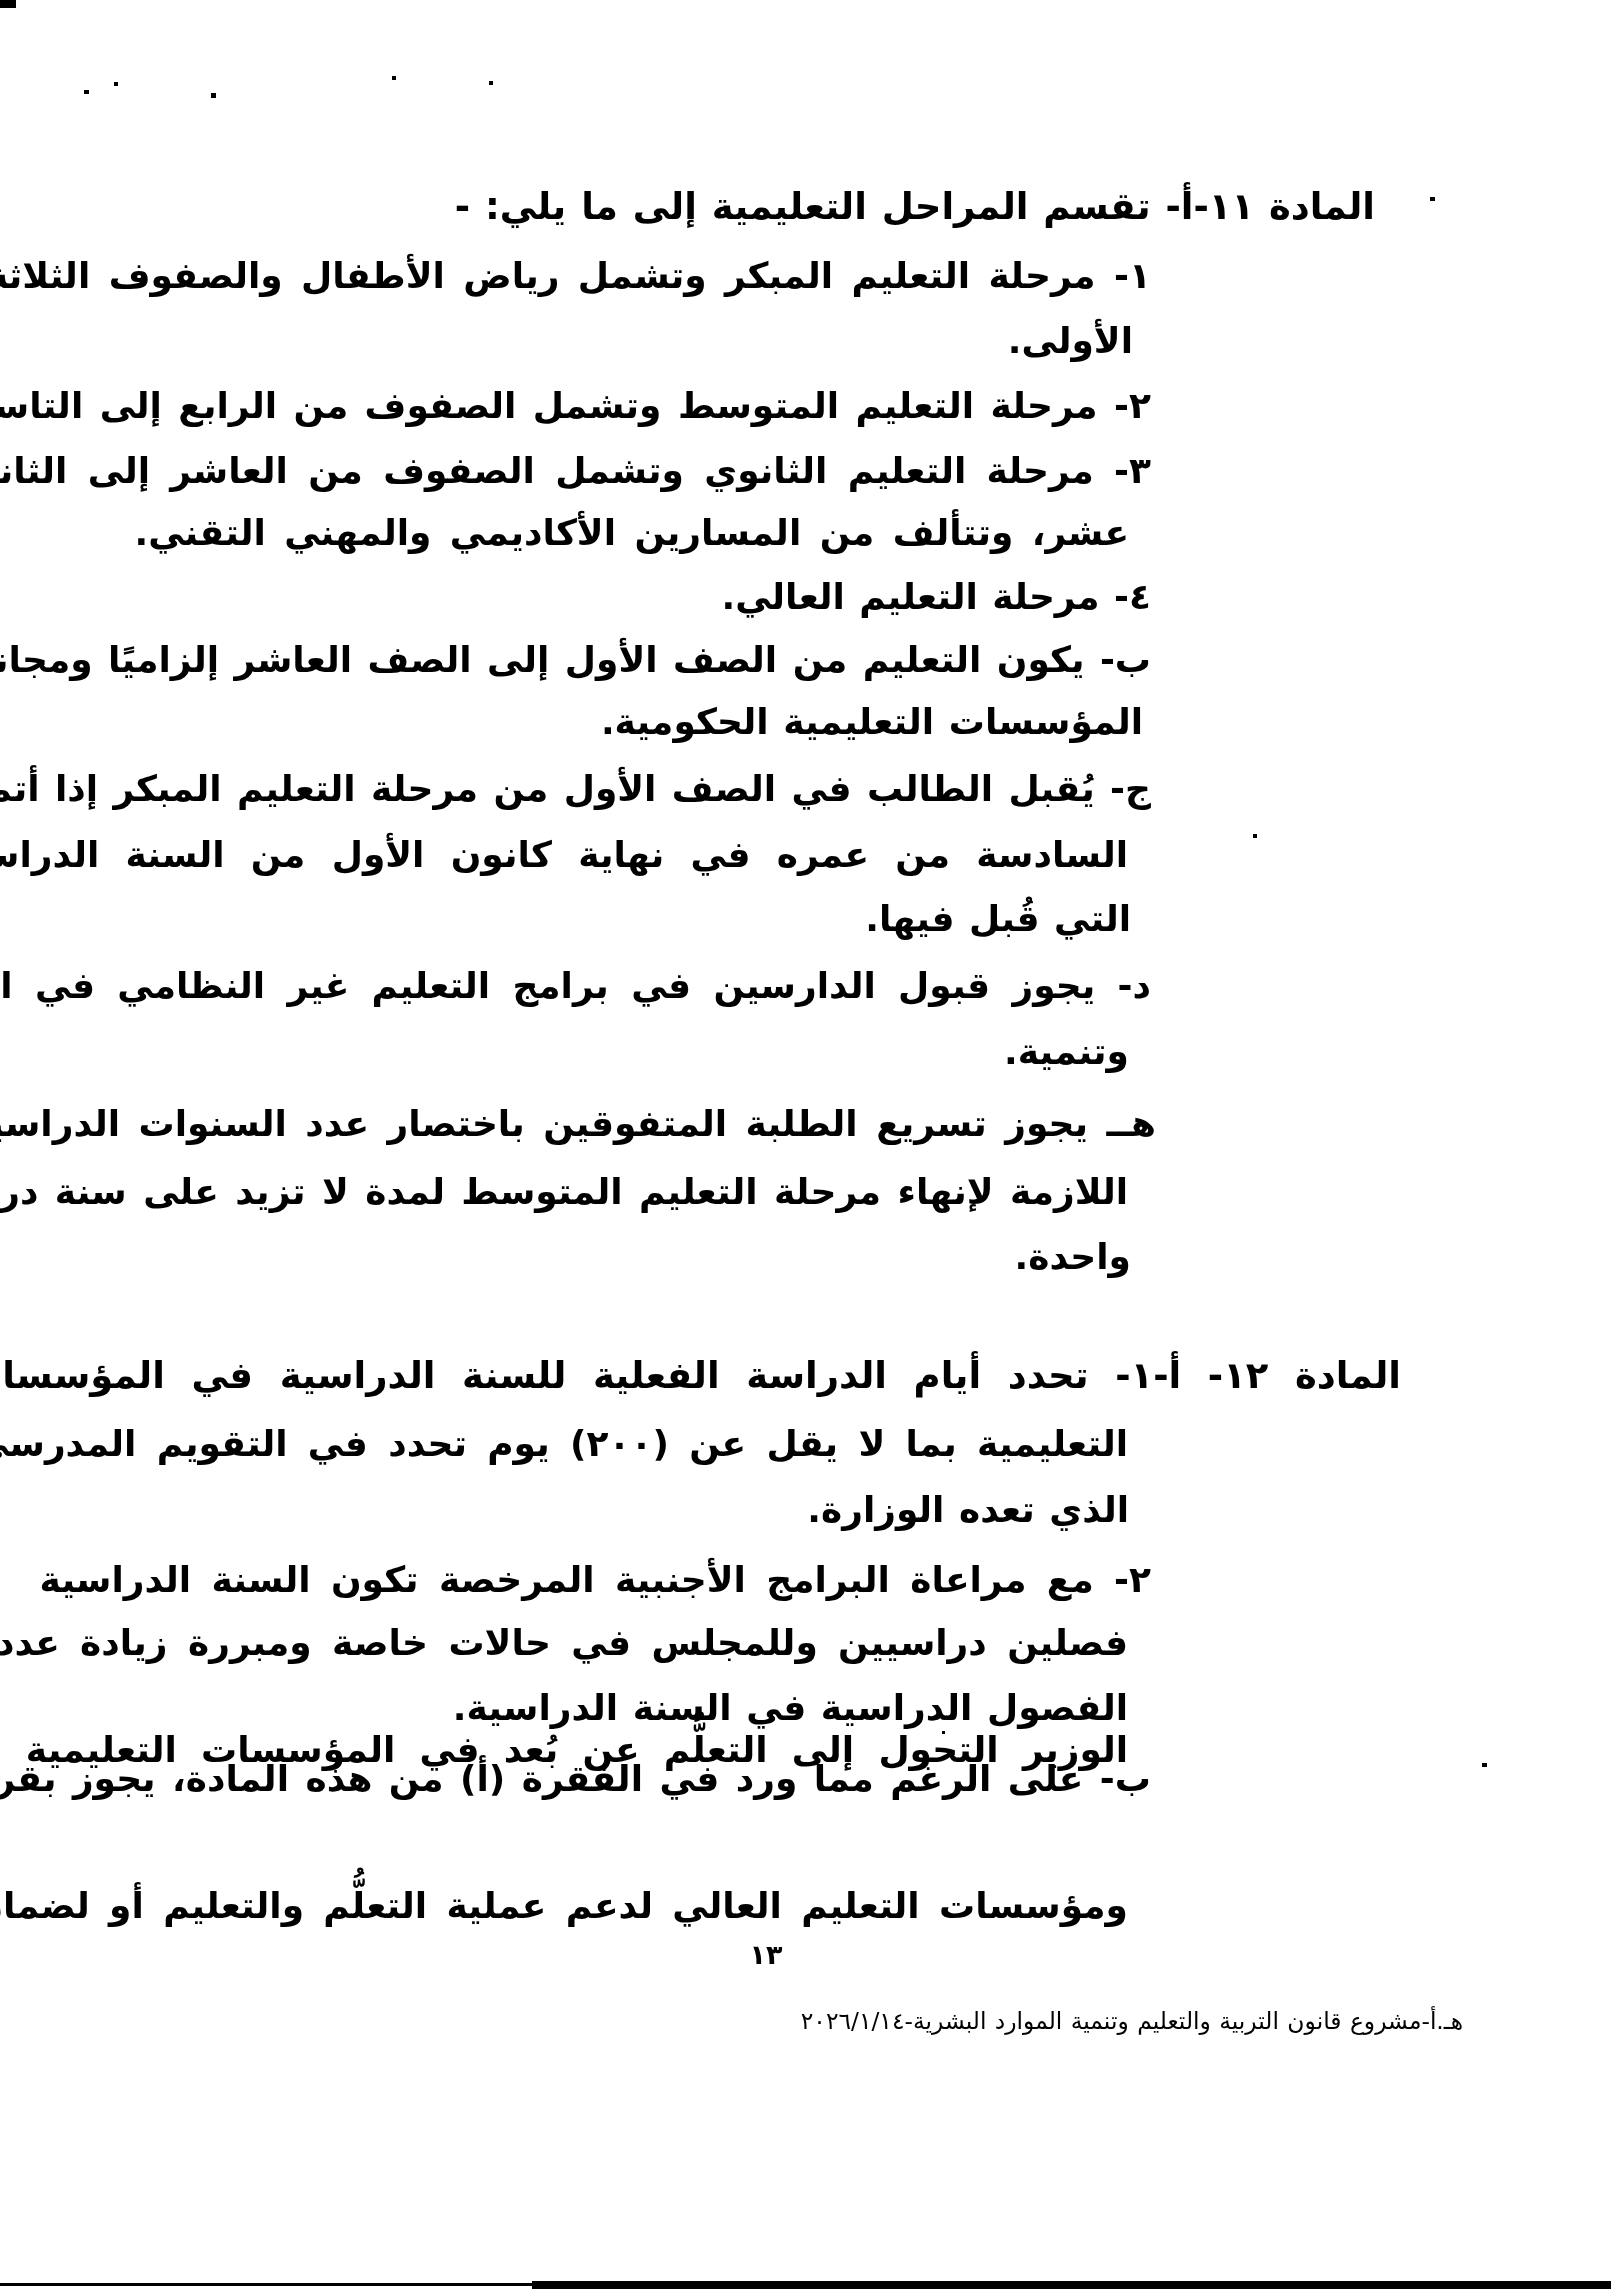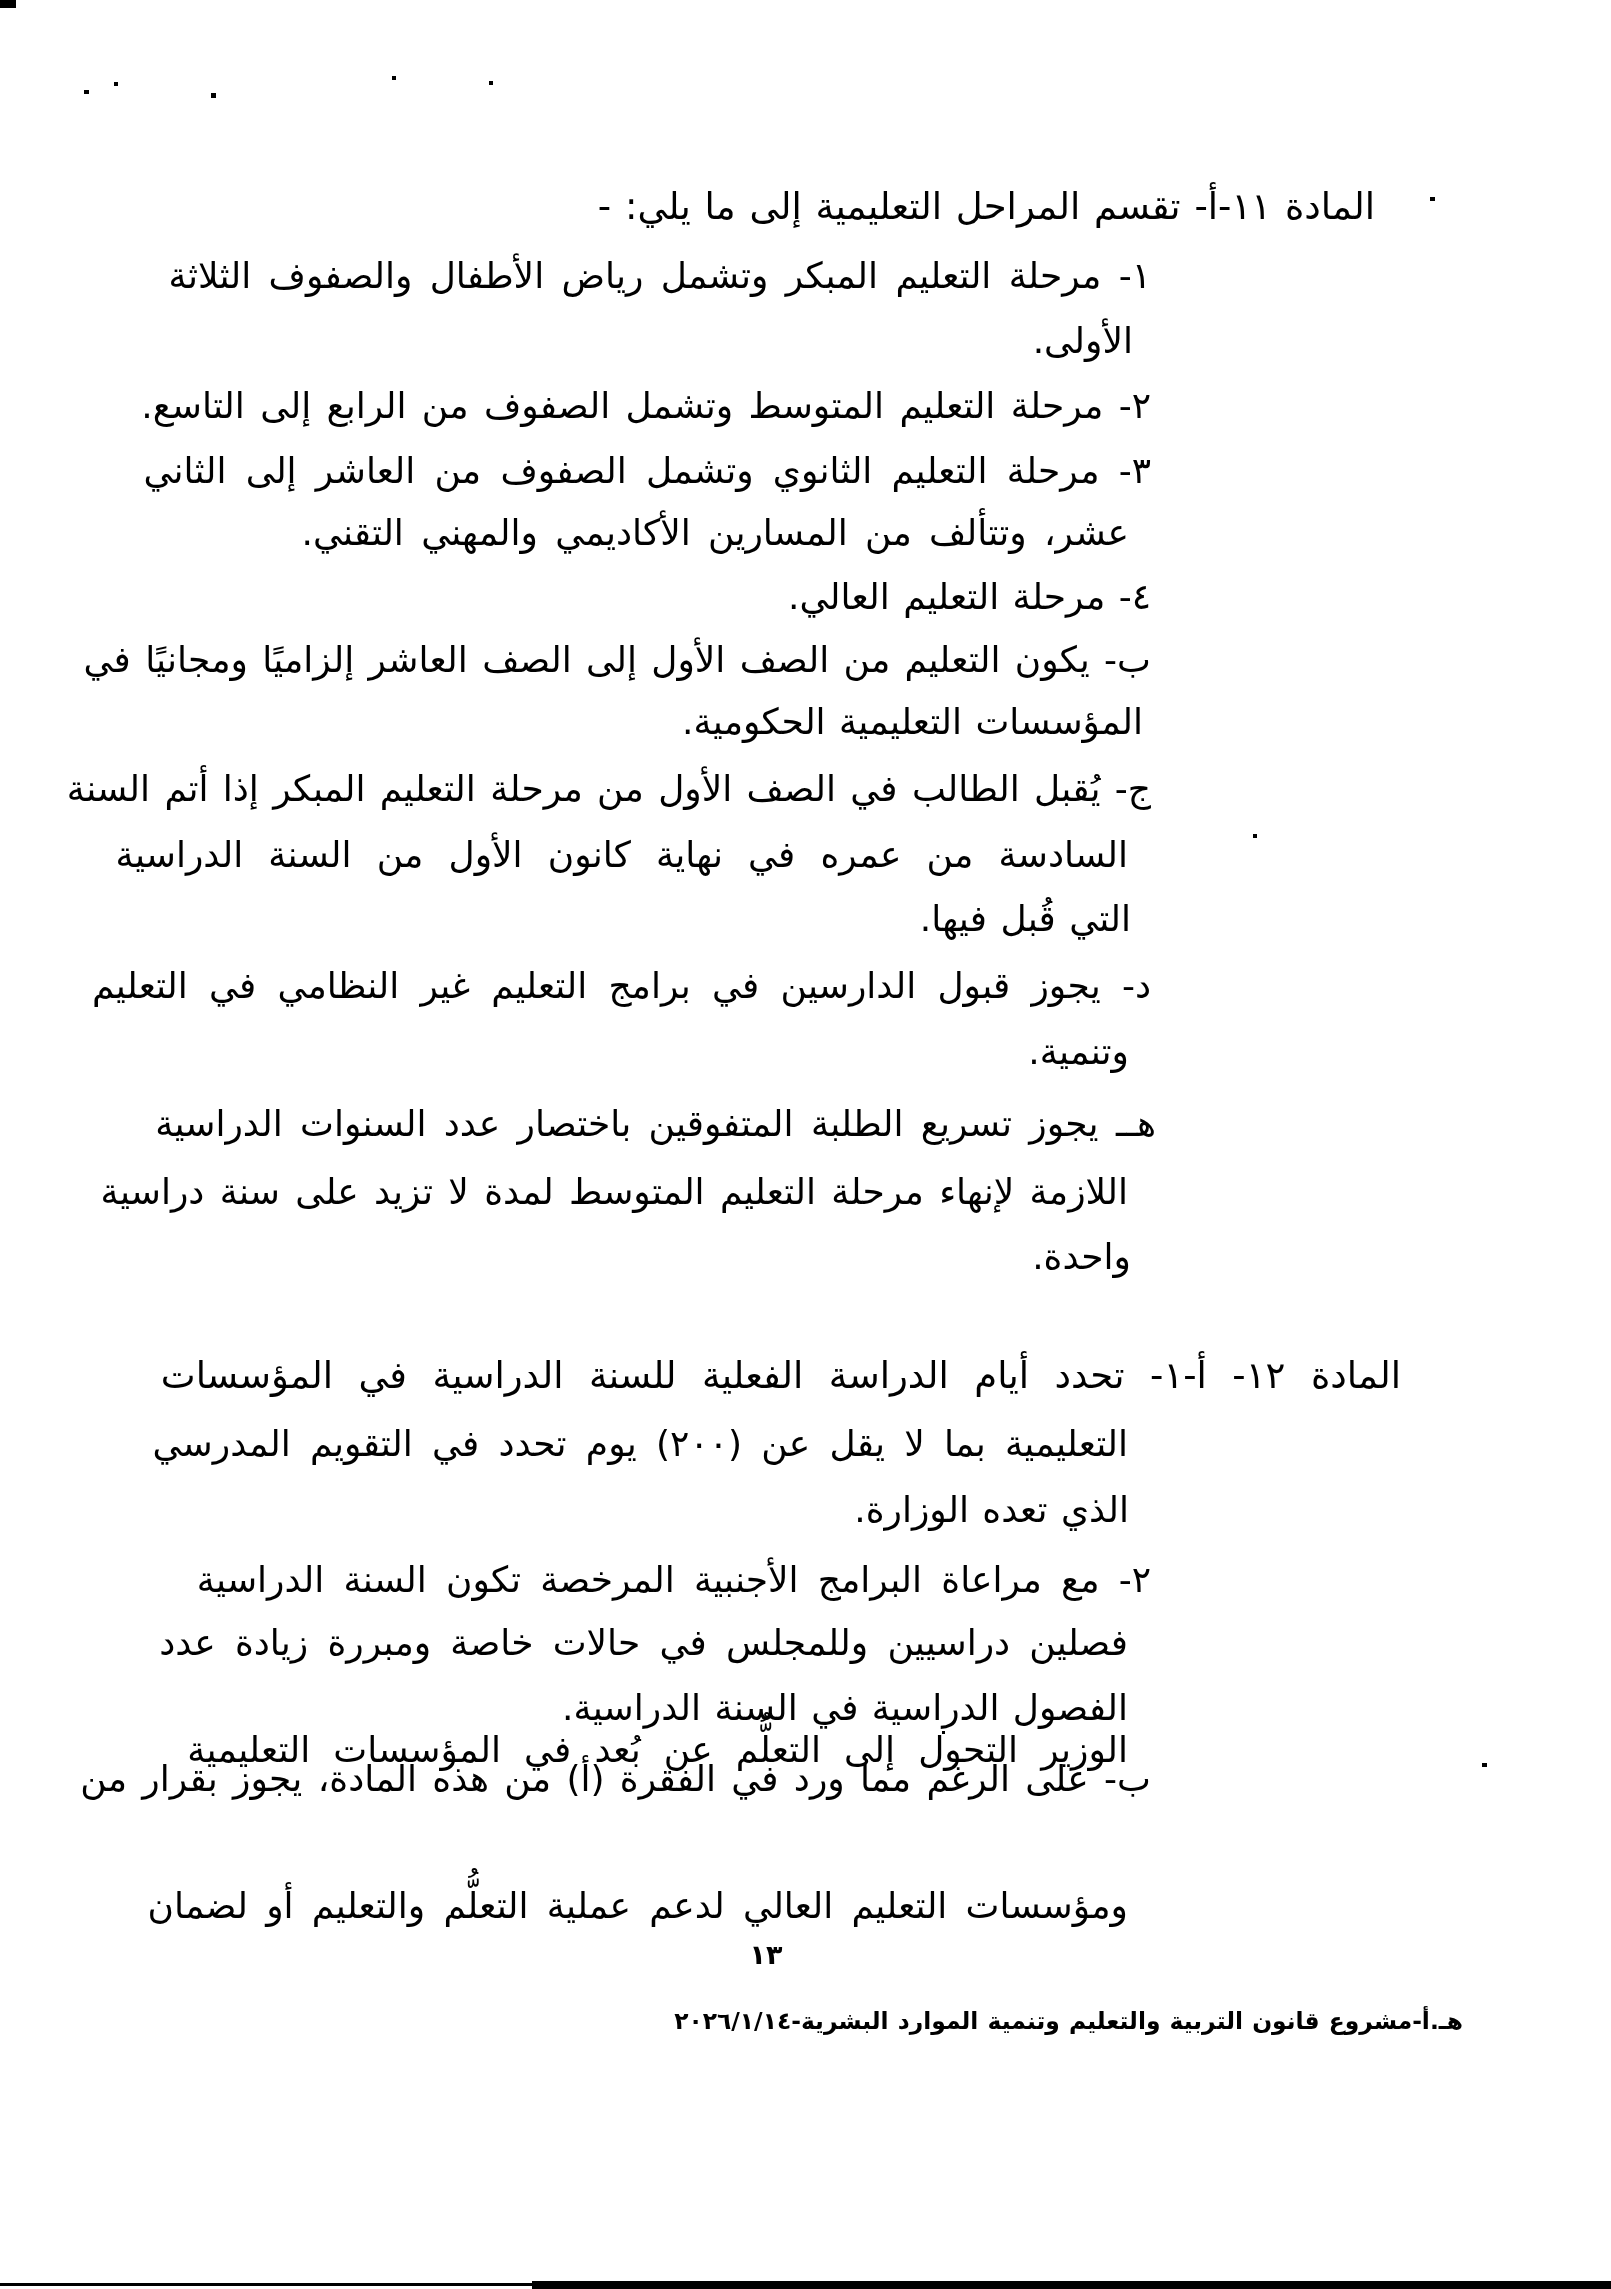--- a/index.html
+++ b/index.html
@@ -13,42 +13,42 @@
     height: 2290px;
     background: #ffffff;
     overflow: hidden;
     font-family: "DejaVu Sans", sans-serif;
     color: #000000;
   }
   .line {
     position: absolute;
     direction: rtl;
     white-space: nowrap;
-    font-weight: 400;
+    font-weight: 700;
     font-size: 36px;
     line-height: 47px;
     color: #000000;
     letter-spacing: 0px;
   }
   .article-header {
     font-size: 37px;
   }
   .page-number {
     position: absolute;
     direction: rtl;
     font-weight: 700;
     font-size: 27px;
     color: #000000;
     text-align: center;
   }
   .footer-note {
     position: absolute;
     direction: rtl;
     white-space: nowrap;
-    font-weight: 700;
+    font-weight: 400;
     font-size: 23.4px;
     color: #000000;
   }
   .speck {
     position: absolute;
     background: #000000;
   }
   .edge-bar {
     position: absolute;
     background: #000000;

